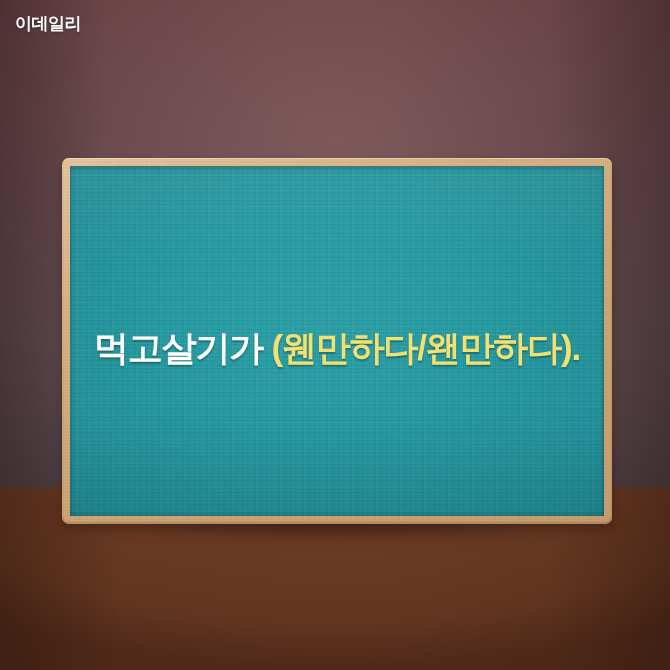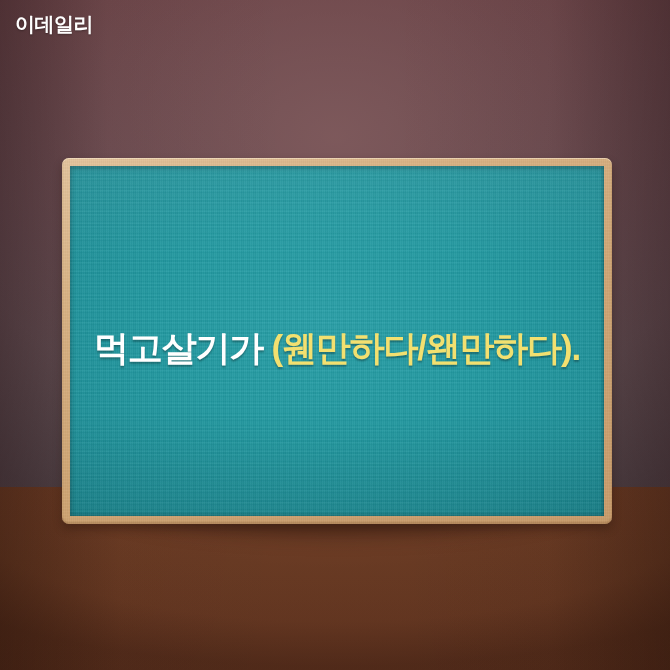--- a/index.html
+++ b/index.html
@@ -81,21 +81,21 @@
         rgba(30,12,6,0.05) 82%,
         rgba(30,12,6,0.34) 100%);
     pointer-events: none;
   }
 
   
   .logo {
     position: absolute;
     left: 15px;
     top: 9px;
-    font-size: 20px;
+    font-size: 17px;
     font-weight: bold;
     letter-spacing: -0.5px;
     color: #ffffff;
     text-shadow: 0 1px 2px rgba(0,0,0,0.30);
     line-height: 30px;
     white-space: nowrap;
   }
 
   
   .board-shadow {

